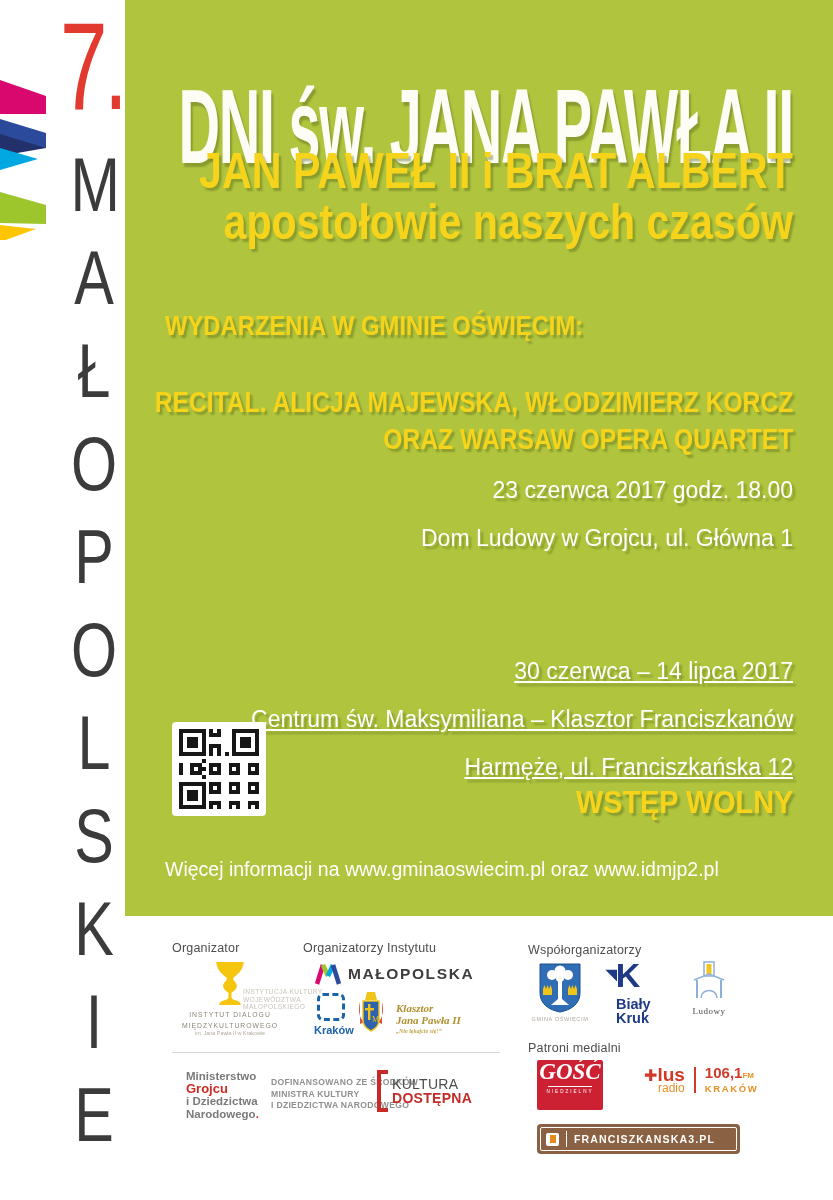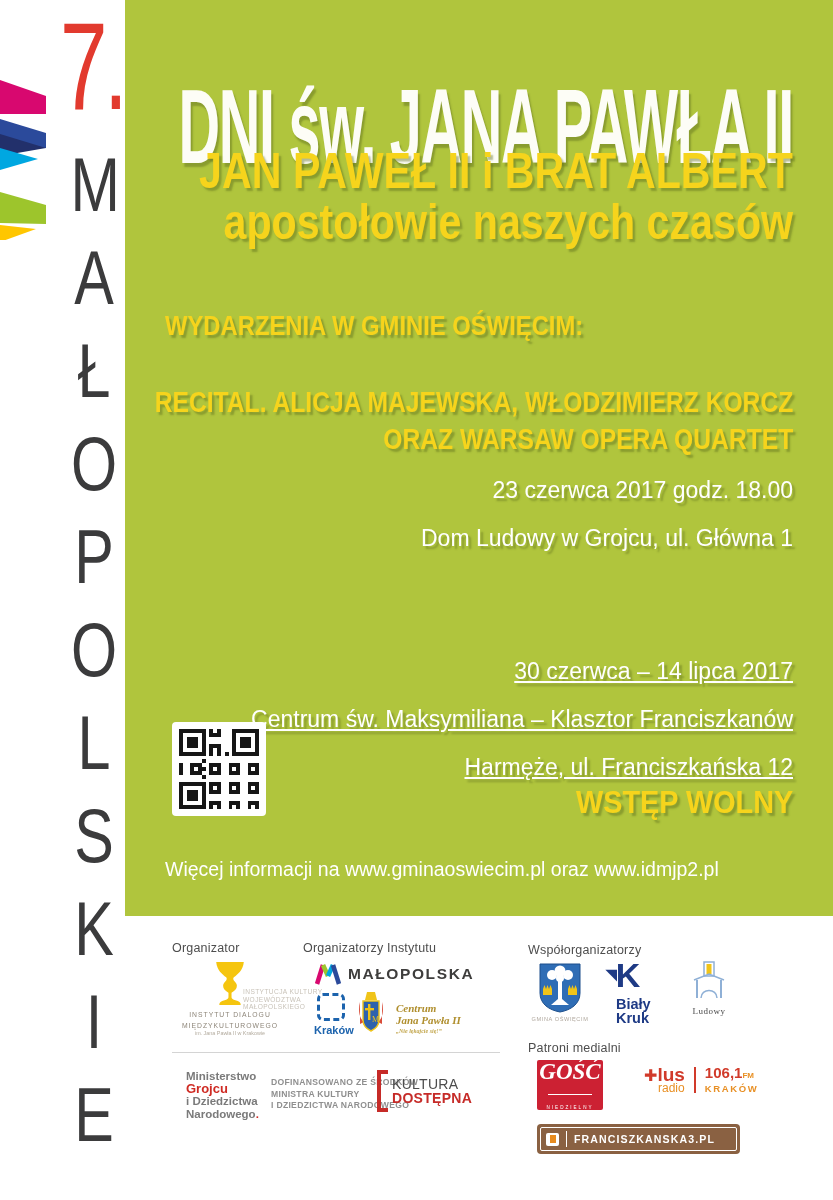--- a/index.html
+++ b/index.html
@@ -81,21 +81,21 @@
   .ministry .r{color:#cf2b24;font-size:13px;}
   .ministry .dot{color:#cf2b24;}
   .funding{position:absolute;left:271px;top:1077px;font-size:8.6px;font-weight:bold;color:#8f8f8f;
            line-height:11.5px;letter-spacing:.3px;}
   .kd{position:absolute;left:377px;top:1070px;display:flex;align-items:center;gap:4px;}
   .kd .bracket{width:7px;height:34px;border:4px solid #c62b28;border-right:none;}
   .kd .l1{font-size:14px;font-weight:normal;color:#4c4c4c;line-height:14.5px;letter-spacing:.3px;}
   .kd .l2{font-size:14px;font-weight:bold;color:#c62b28;line-height:14.5px;letter-spacing:.3px;}
 
   .gosc{position:absolute;left:537px;top:1060px;width:66px;height:50px;background:#cc2133;border-radius:2px;
-        display:flex;flex-direction:column;align-items:center;justify-content:space-between;color:#fff;}
+        display:flex;flex-direction:column;align-items:center;justify-content:flex-start;color:#fff;}
   .gosc .name{font-family:"Liberation Serif",serif;font-style:italic;font-weight:bold;font-size:23px;
               line-height:24px;}
   .gosc .rule{width:44px;height:1px;background:#fff;margin:2px 0;}
   .gosc .sub{font-size:4.6px;letter-spacing:2px;}
   .plus{position:absolute;left:644px;top:1066px;display:flex;align-items:center;gap:9px;justify-content:flex-end;}
   .plus .pcol{line-height:14px;}
   .plus .pword{color:#d13a2a;font-weight:bold;font-size:19px;}
   .plus .cross{font-size:16px;color:#d13a2a;}
   .plus .radio{color:#e89025;font-size:12px;margin-left:14px;line-height:10px;}
   .plus .vbar{width:2px;height:26px;background:#d13a2a;}
@@ -405,21 +405,21 @@
     <rect x="13.4" y="-1" width="3.2" height="4" fill="#f0c419"></rect>
     <path d="M4 10 C2 18 3 26 8 30 L4 32 Z" fill="#d94d3a"></path>
     <path d="M26 10 C28 18 27 26 22 30 L26 32 Z" fill="#d94d3a"></path>
     <path d="M7 9 H23 V28 C23 34 19 37 15 39 C11 37 7 34 7 28 Z" fill="#2e62ad" stroke="#f0c419" stroke-width="1.4"></path>
     <rect x="12" y="12" width="2.4" height="16" fill="#f0c419"></rect>
     <rect x="9" y="16" width="9" height="2.4" fill="#f0c419"></rect>
     <text x="19.5" y="30" font-size="8" fill="#f0c419" font-family="Liberation Serif,serif" text-anchor="middle">M</text>
   </svg>
 
   <div class="cjp2">
-    <div class="c1">Centrum</div>
+    <div class="c1">Klasztor</div>
     <div class="c2">Jana Pawła II</div>
     <div class="c3">„Nie lękajcie się!”</div>
   </div>
 
   <div class="gmina">
     <svg width="42" height="50" viewBox="0 0 42 50">
       <path d="M1 1 H41 V30 C41 41 32 47 21 49 C10 47 1 41 1 30 Z" fill="#2f6db5" stroke="#1d4f8c"></path>
       <circle cx="13" cy="12" r="5" fill="#fff"></circle>
         <circle cx="29" cy="12" r="5" fill="#fff"></circle>
       <circle cx="21" cy="8" r="5.5" fill="#fff"></circle>

